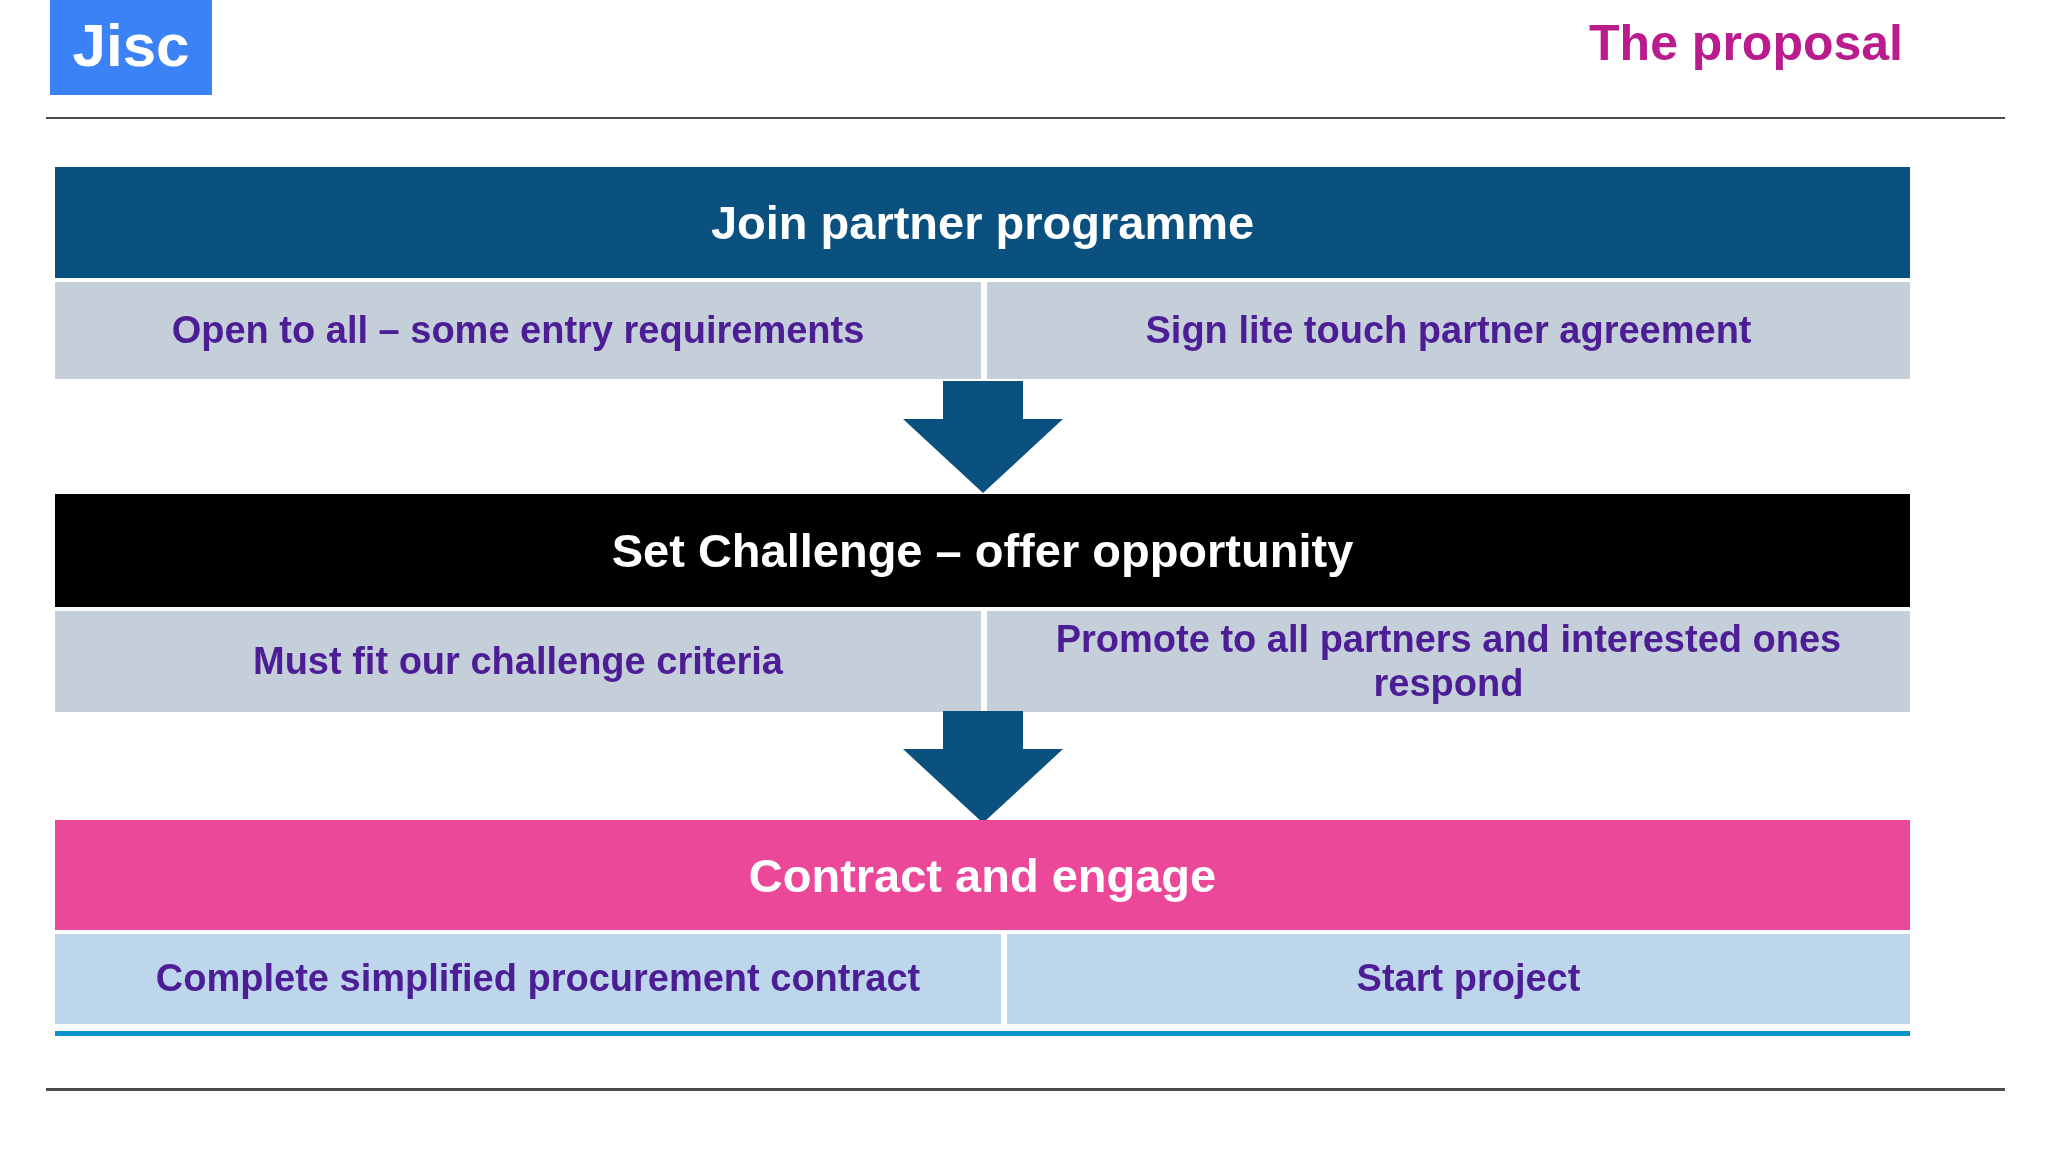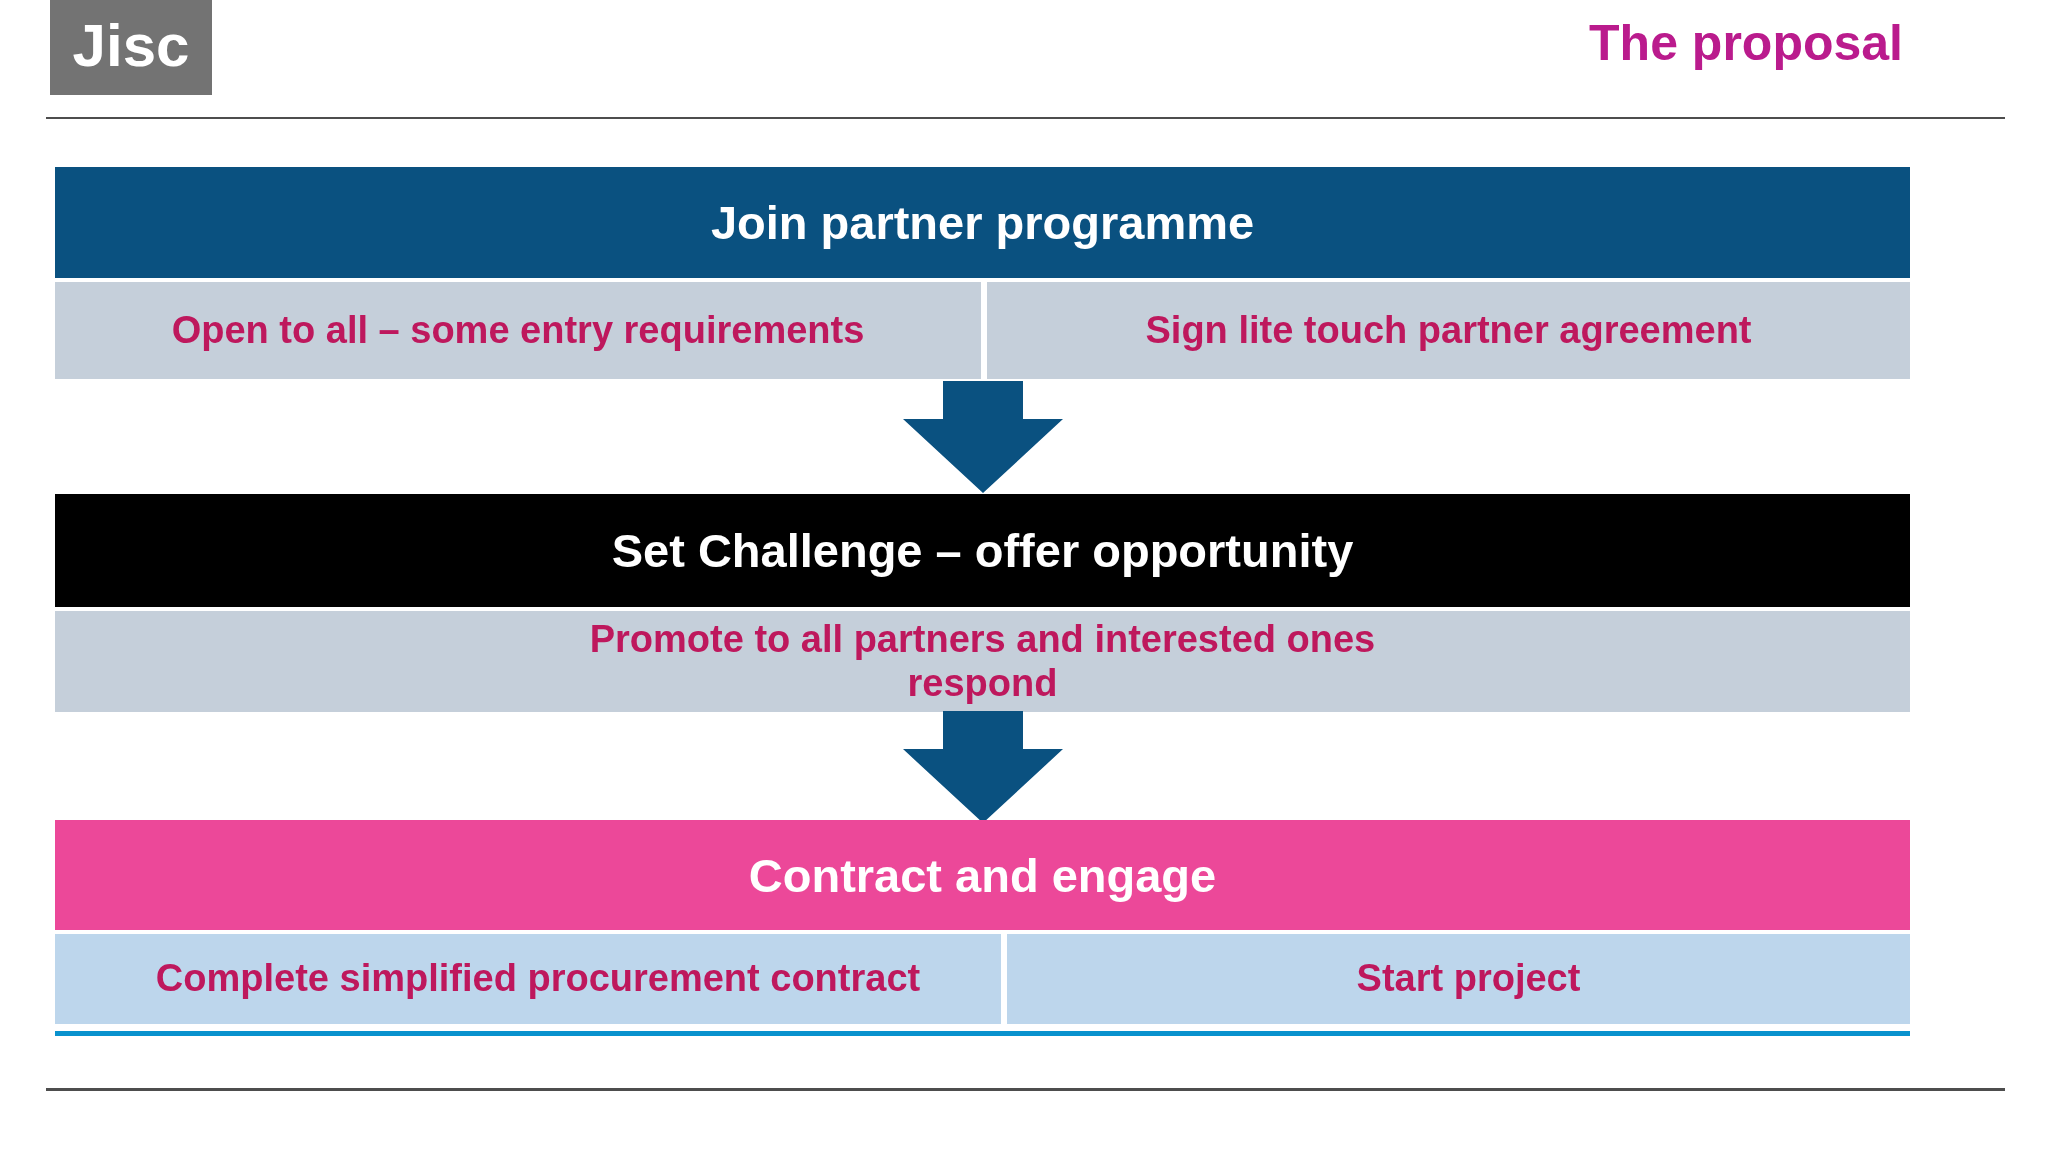--- a/index.html
+++ b/index.html
@@ -2,21 +2,21 @@
 <html><head>
 <meta charset="utf-8">
 <style>
   html, body { margin: 0; padding: 0; background: #ffffff; }
   body { width: 2048px; height: 1152px; font-family: "Liberation Sans", sans-serif; }
   .slide { position: relative; width: 2048px; height: 1152px; background: #ffffff; overflow: hidden; }
 
   
   .logo {
     position: absolute; left: 50px; top: 0; width: 162px; height: 95px;
-    background: #737373; display: flex; align-items: center; justify-content: center;
+    background: #3b82f6; display: flex; align-items: center; justify-content: center;
   }
   .logo-text {
     color: #ffffff; font-size: 60px; font-weight: bold; letter-spacing: 0px;
     transform: translateY(-2px);
   }
   .page-title {
     position: absolute; top: 14px; right: 145px;
     font-size: 50px; font-weight: bold; color: #BA1B8D; white-space: nowrap;
   }
   .rule { position: absolute; left: 46px; width: 1959px; background: #4D4D4D; }
@@ -36,21 +36,21 @@
   
   .cells {
     position: absolute; left: 55px; width: 1855px;
     display: flex; gap: 6px;
   }
   .cells.r1 { top: 282px; height: 97px; }
   .cells.r2 { top: 611px; height: 101px; }
   .cells.r3 { top: 934px; height: 90px; }
   .cell {
     display: flex; align-items: center; justify-content: flex-end; text-align: center;
-    font-size: 38px; font-weight: bold; color: #be185d; line-height: 1.15;
+    font-size: 38px; font-weight: bold; color: #4c1d95; line-height: 1.15;
   }
   .cell.left  { flex: 0 0 926px; }
   .cell.right { flex: 1; }
   .cells.r1 .cell, .cells.r2 .cell { background: #C5CFDA; }
   .cells.r3 .cell { background: #BDD6EC; padding-left: 20px; }
   .cell .txt { max-width: 880px; margin: 0 auto; }
 
   
   .down-arrow {
     position: absolute; left: 903px; width: 160px; height: 112px; background: #0A5180;
@@ -84,20 +84,23 @@
     </div>
     <div class="cell right">
       <span class="txt">Sign lite touch partner agreement</span>
     </div>
   </div>
 
   <div class="down-arrow a1"></div>
 
   <div class="band b2">Set Challenge – offer opportunity</div>
   <div class="cells r2">
+    <div class="cell left">
+      <span class="txt">Must fit our challenge criteria</span>
+    </div>
     <div class="cell right">
       <span class="txt">Promote to all partners and interested ones respond</span>
     </div>
   </div>
 
   <div class="down-arrow a2"></div>
 
   <div class="band b3">Contract and engage</div>
   <div class="cells r3">
     <div class="cell left">

